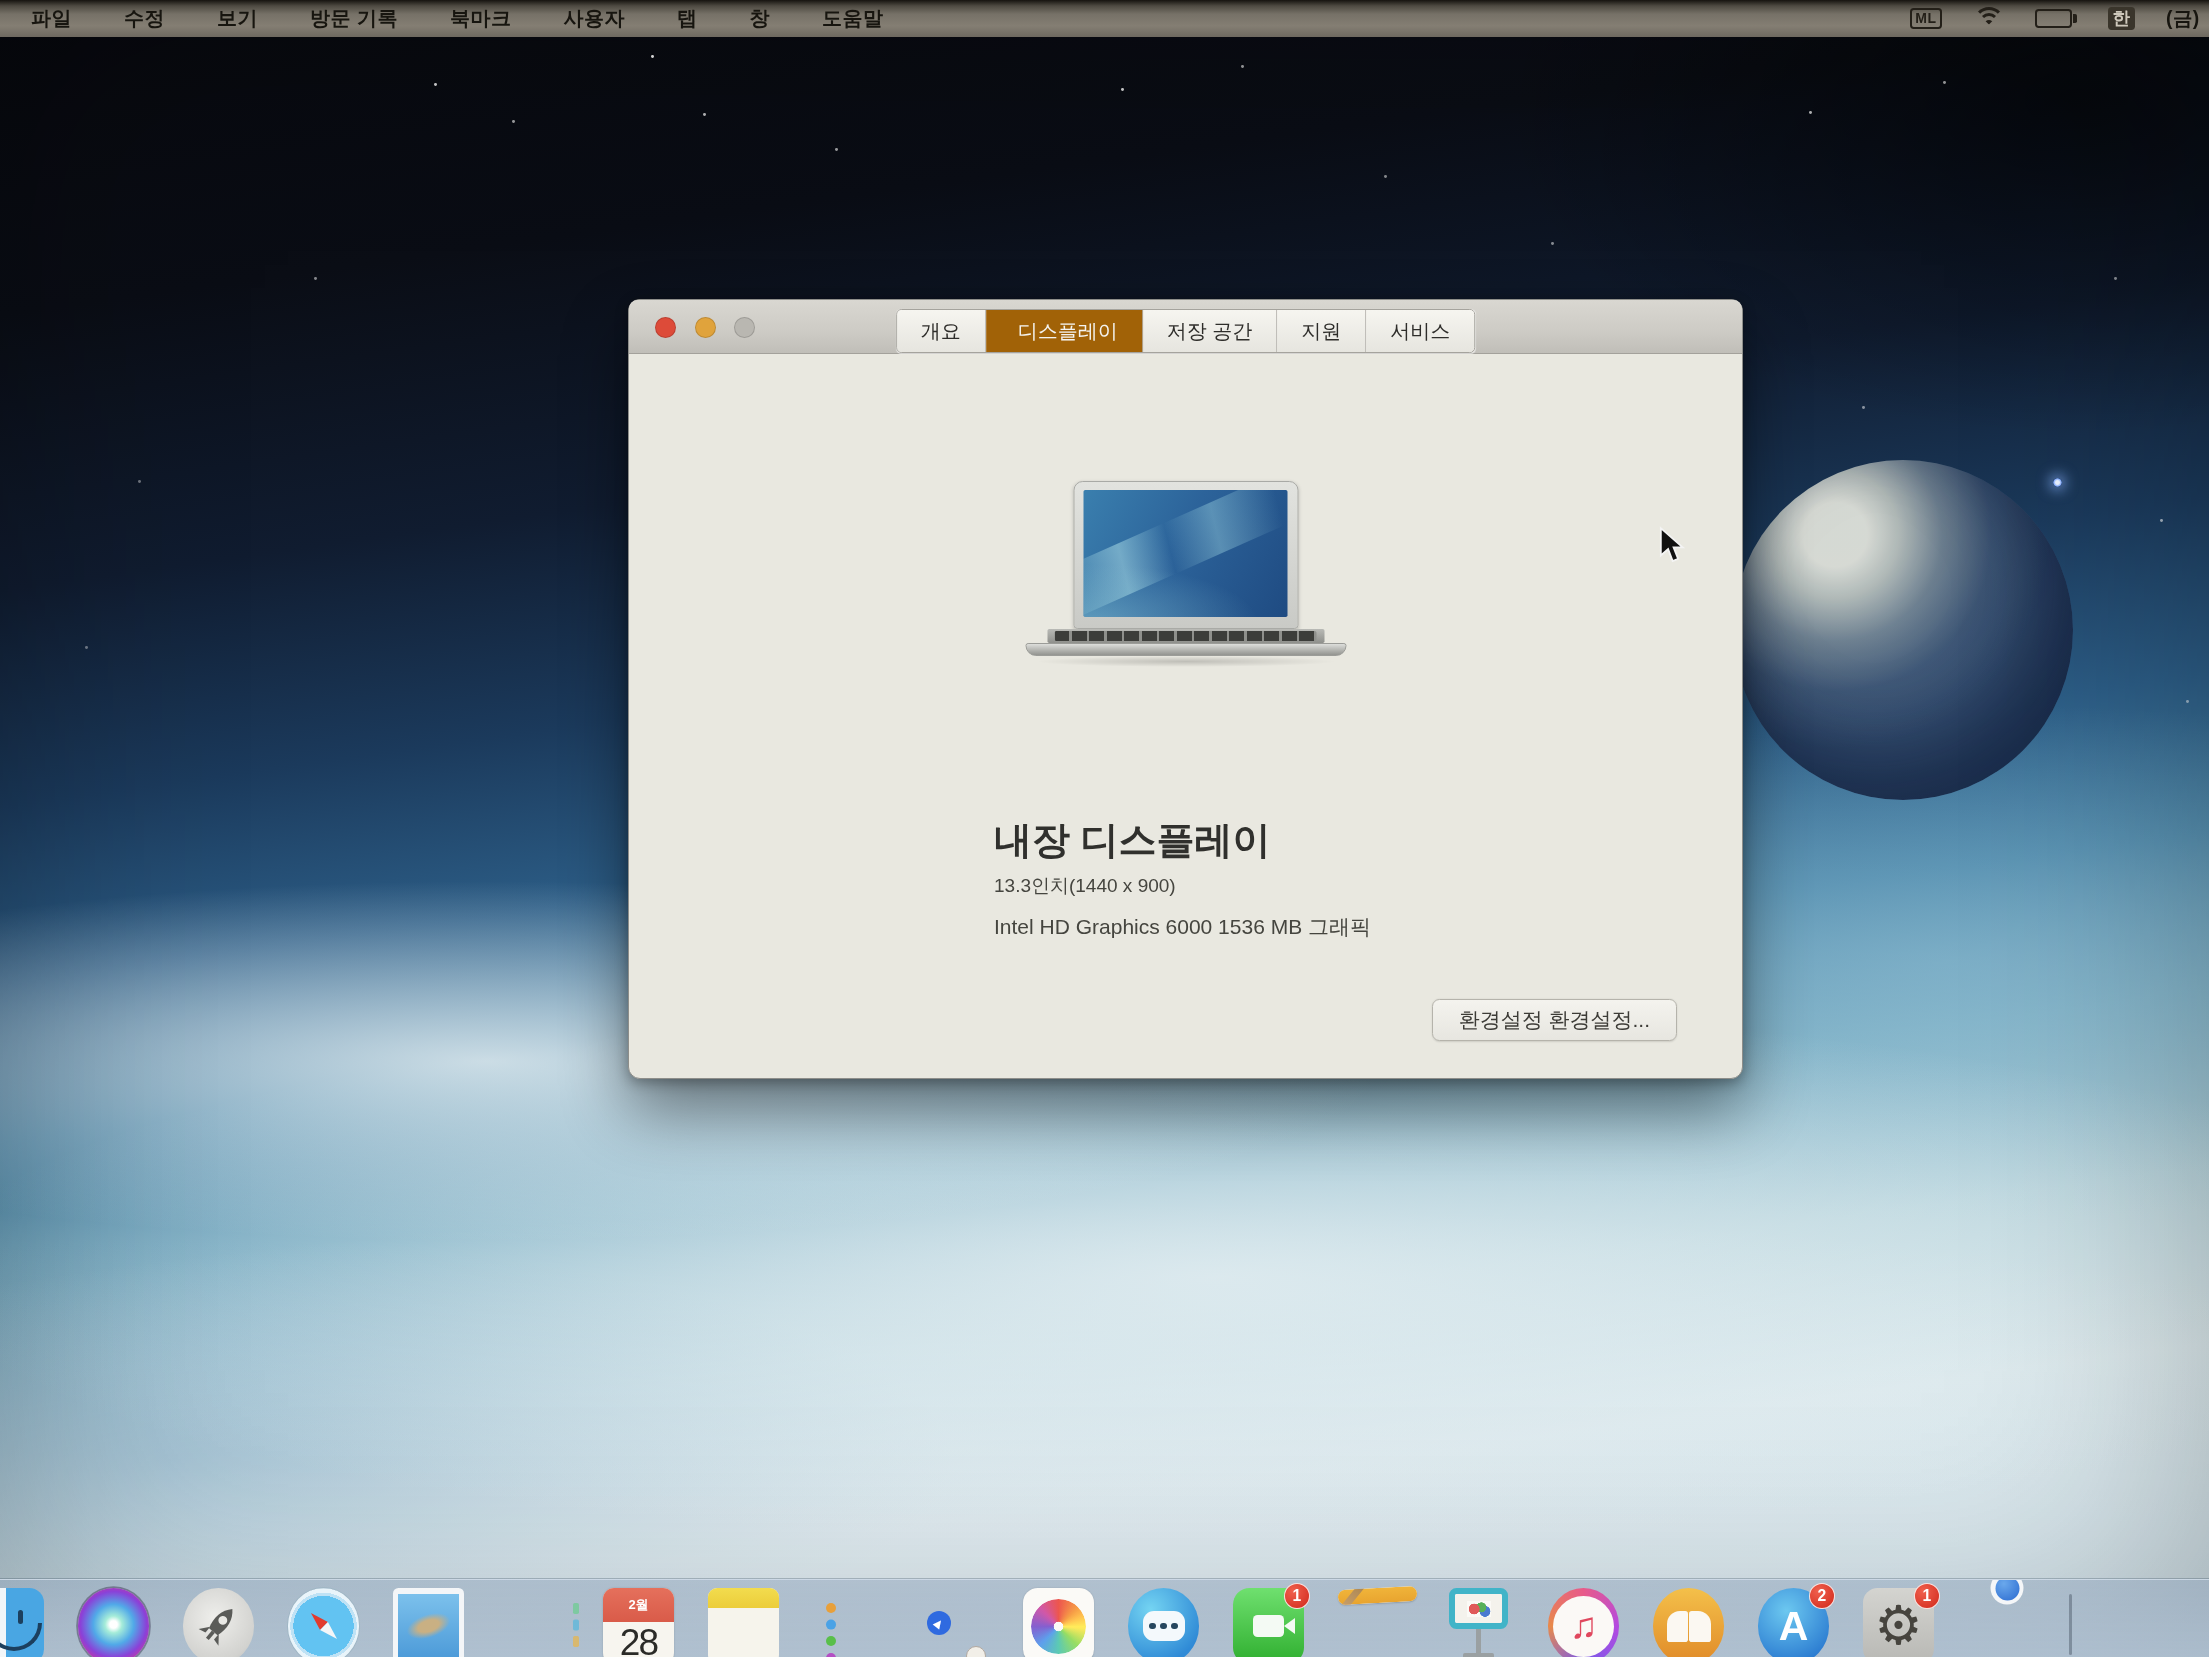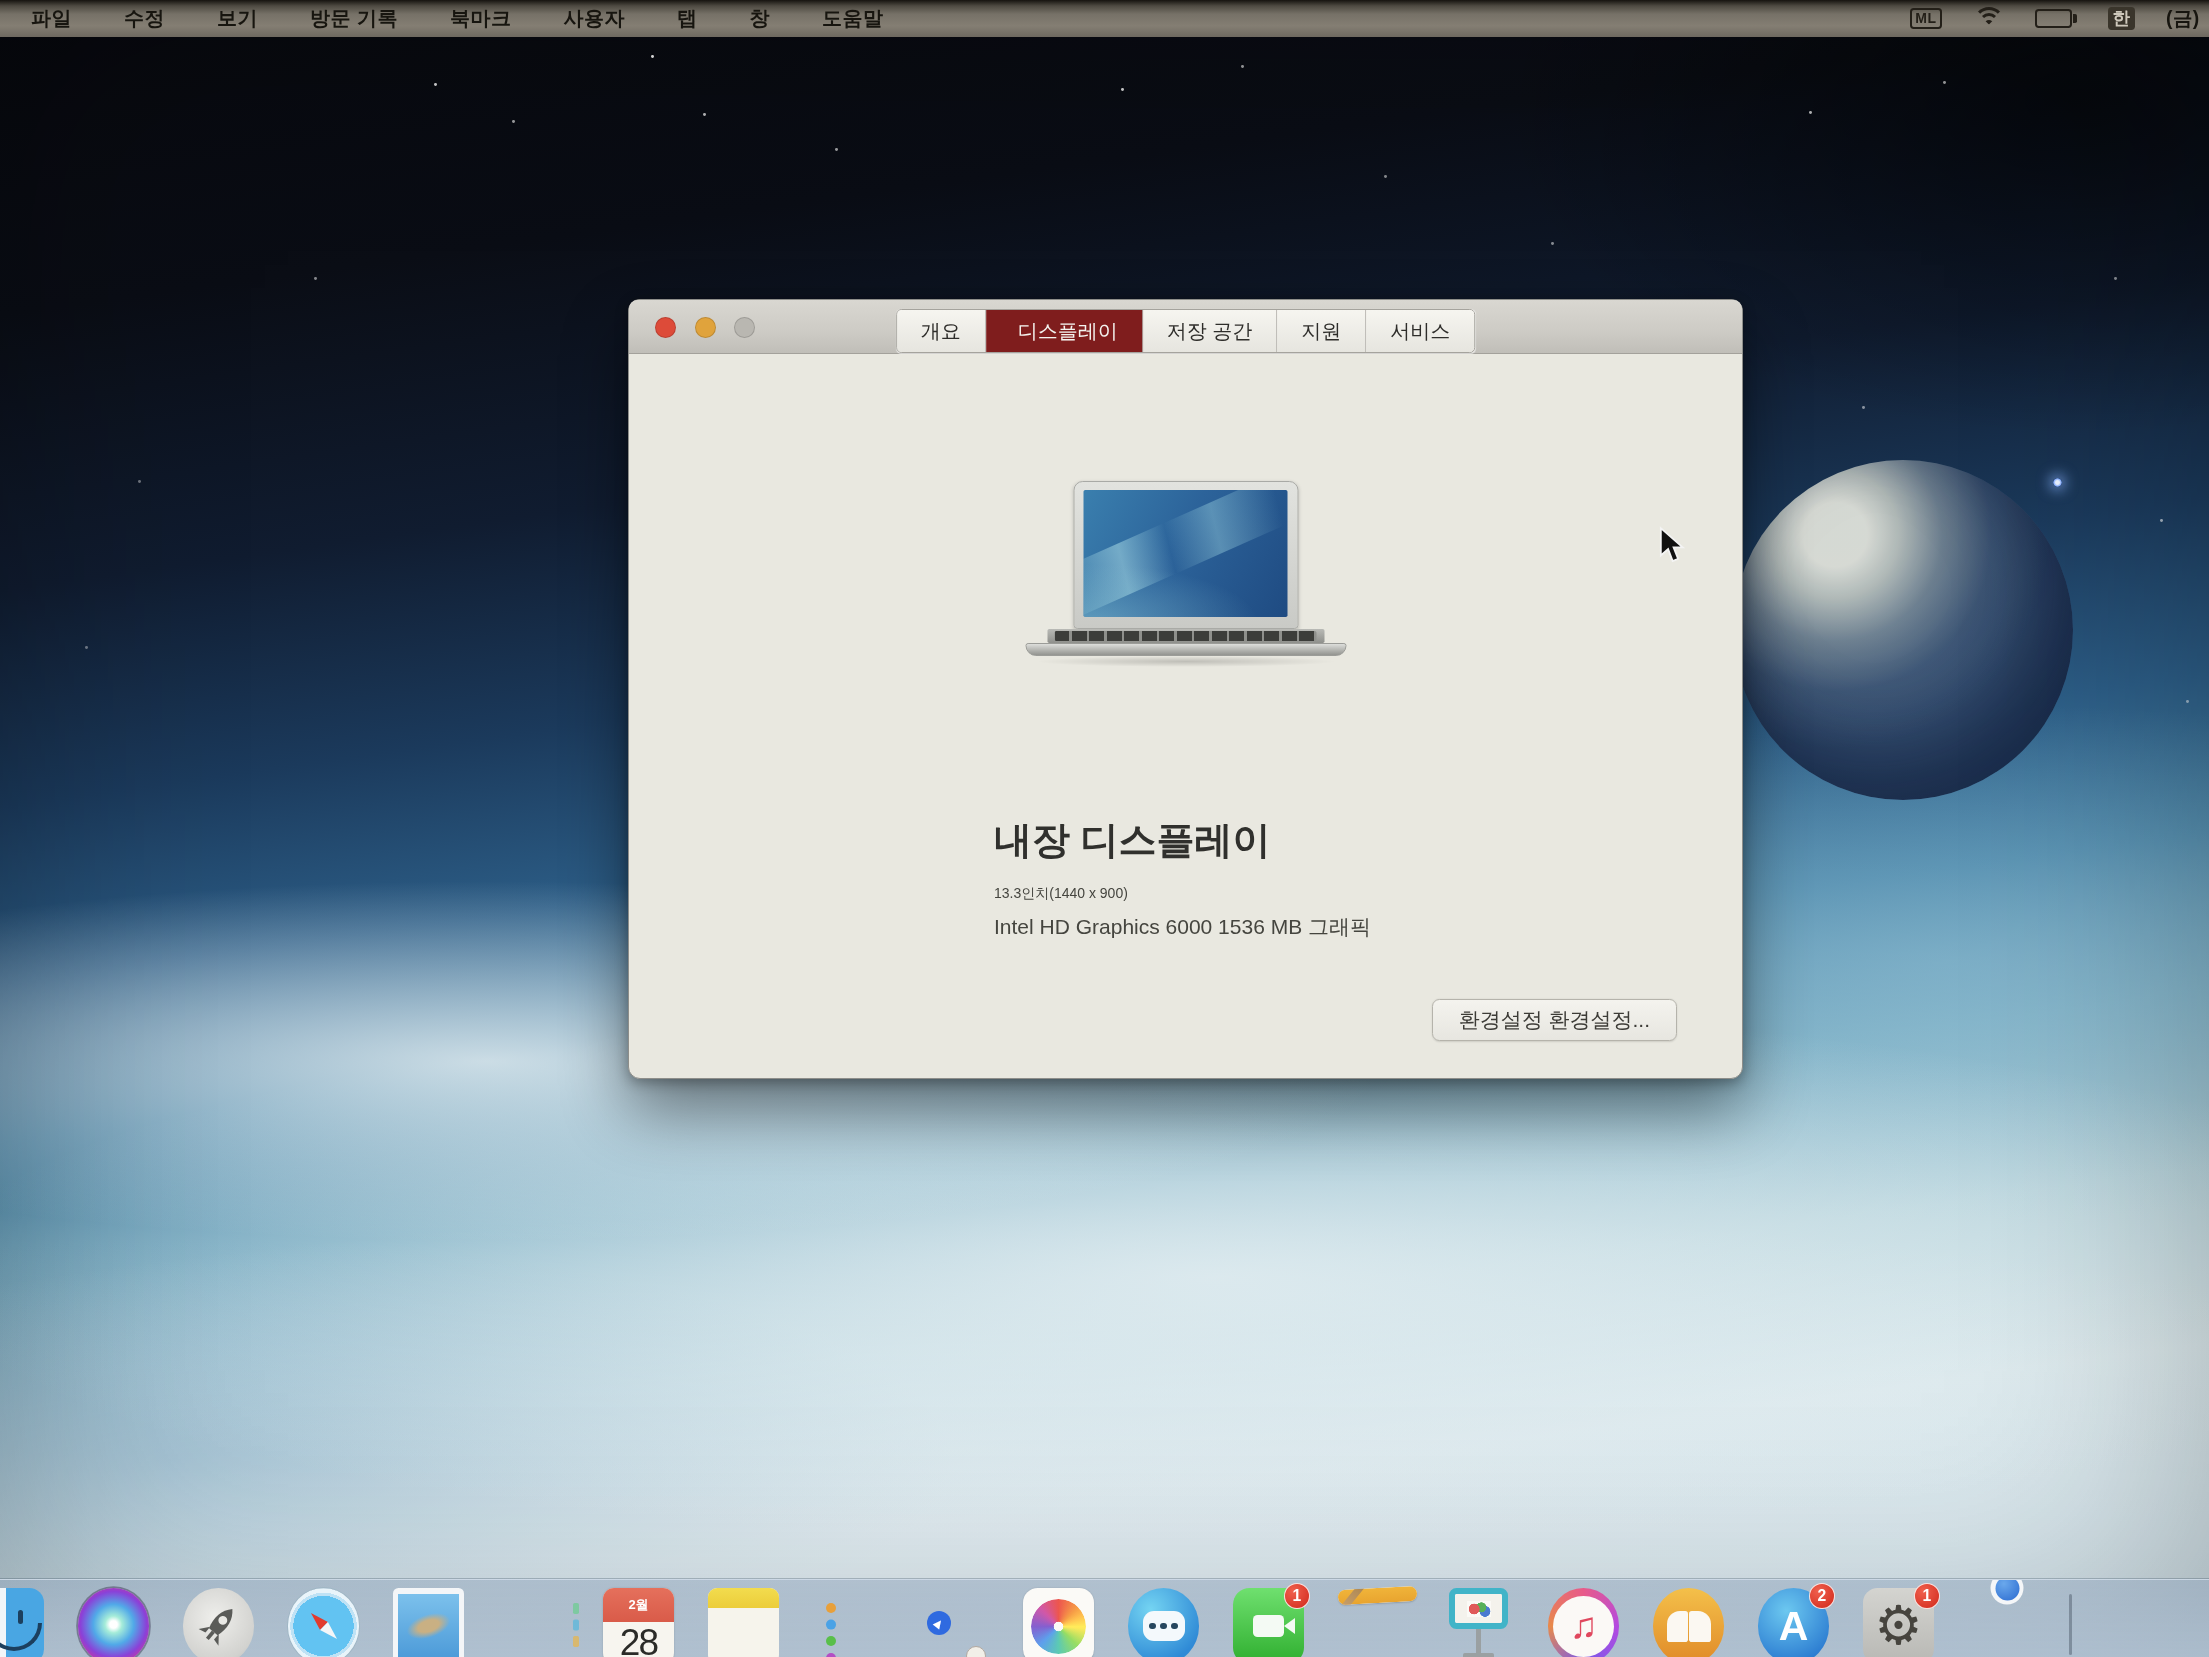--- a/index.html
+++ b/index.html
@@ -68,21 +68,21 @@
     border-bottom:0.9px solid #a3a19b; border-radius:8.3px 8.3px 0 0; }
   .traffic { position:absolute; left:26px; top:16.6px; display:flex; gap:18.5px; }
   .tl { width:21px; height:21px; border-radius:50%; border:0.9px solid rgba(0,0,0,.15); }
   .tl.red { background:#dd4b39; } .tl.yellow { background:#e0a33c; } .tl.gray { background:#b9b7b1; }
   .tabs { position:absolute; left:50%; top:9.2px; transform:translateX(-50%); display:flex;
     border:0.9px solid #a5a39d; border-radius:5.5px; overflow:hidden; background:#f2f1ec;
     box-shadow:0 0.9px 0.9px rgba(255,255,255,.6); }
   .tab { padding:7.4px 24px; font-size:20px; color:#2e2d2a; border-right:0.9px solid #b3b1ab;
     background:linear-gradient(180deg,#f6f5f0,#e6e5df); white-space:nowrap; cursor:default; }
   .tab:last-child { border-right:none; }
-  .tab.sel { background:#7f1d1d; color:#f4f3ef;padding-left:32px; }
+  .tab.sel { background:#a16207; color:#f4f3ef;padding-left:32px; }
 
   .content { position:absolute; left:0; top:54px; width:100%; height:calc(100% - 54px); border-radius:0 0 8.3px 8.3px; }
 
   
   .mba { position:absolute; left:50%; top:127px; transform:translateX(-50%); width:321px; height:196px; }
   .mba-screen { position:absolute; left:48px; top:0; width:225px; height:148px; background:linear-gradient(180deg,#e2e3df,#c9cac6);
     border:0.9px solid #a9aaa6; border-radius:9.2px 9.2px 3.7px 3.7px; padding:8.3px 9.2px 11px 9.2px;
     box-shadow:0 1.8px 3.7px rgba(0,0,0,.18); }
   .mba-display { width:100%; height:100%; border-radius:1.8px; position:relative; overflow:hidden;
     background:linear-gradient(118deg,#3a7fae 0%,#2c639a 45%,#1f4b82 100%); }
@@ -95,21 +95,21 @@
     background:linear-gradient(180deg,#b9bab6,#8f908c); border-radius:1.8px; position:absolute; overflow:hidden; }
   .mba-kb::before { content:""; position:absolute; inset:1.8px 7.4px;
     background:repeating-linear-gradient(90deg,#3c3d3a 0 14.8px, #8f908c 14.8px 17.5px); border-radius:1.8px; }
   .mba-foot { position:absolute; left:0; top:162px; width:321px; height:13px;
     background:linear-gradient(180deg,#dddedb 0%,#b4b5b1 55%,#939490 100%);
     border-radius:3.7px 3.7px 14.8px 14.8px; border:0.9px solid #9b9c98; }
   .mba-shadow { position:absolute; left:9.2px; top:175px; width:303px; height:11px; border-radius:50%;
     background:radial-gradient(ellipse, rgba(0,0,0,.18), transparent 70%); }
 
   .disp-title { position:absolute; left:365px; top:461px; font-size:38px; font-weight:bold; color:#30302d; }
-  .disp-line1 { position:absolute; left:365px; top:519px; font-size:14px; color:#45453f;margin-top:12px; }
+  .disp-line1 { position:absolute; left:365px; top:519px; font-size:19px; color:#45453f; }
   .disp-line2 { position:absolute; left:365px; top:559px; font-size:21px; color:#45453f; }
   .prefs-btn { position:absolute; right:65px; bottom:37px; height:42px; padding:0 26px; font-size:21px; color:#3c3b36;
     background:linear-gradient(180deg,#f4f3ee,#e7e6e0); border:0.9px solid #b5b3ab; border-radius:7.4px;
     display:flex; align-items:center; box-shadow:0 0.9px 1.8px rgba(0,0,0,.12); cursor:default; }
 
   
   .cursor { position:absolute; left:1659px; top:526px; z-index:40; }
 
   
   .dock { position:absolute; left:0; bottom:0; width:2209px; height:79px; z-index:25;

